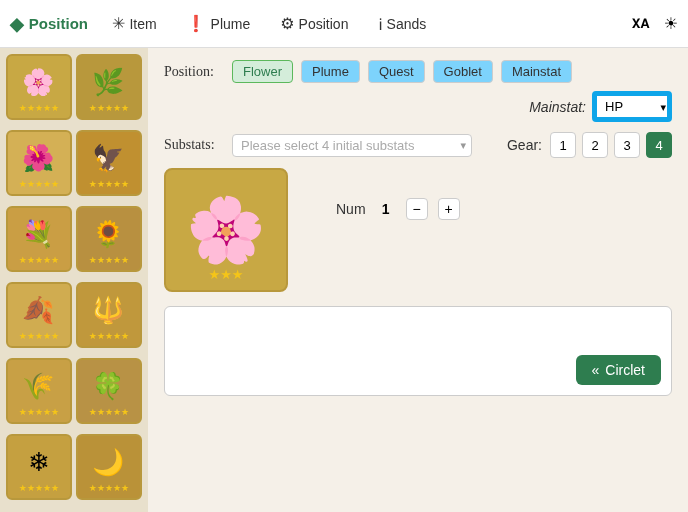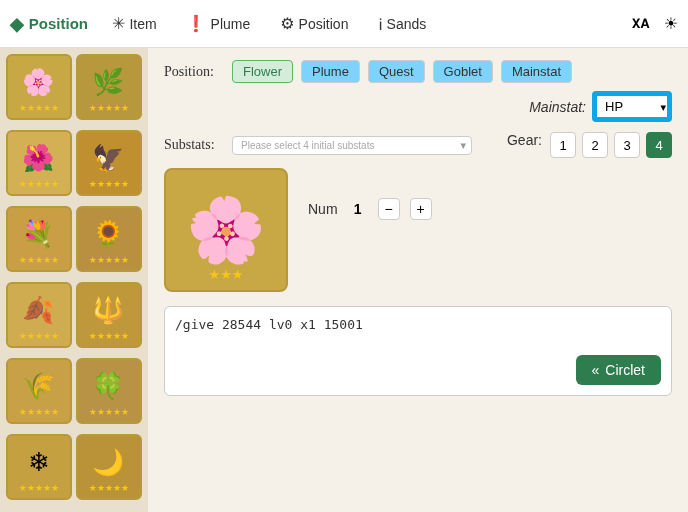--- a/index.html
+++ b/index.html
@@ -51,45 +51,45 @@
       border: 5px solid #0ea5e9; border-radius: 4px; padding: 3px 24px 3px 8px;
       background: #fff; font-size: 13px; appearance: none; cursor: pointer;
       min-width: 80px;
     }
     .select-wrapper { position: relative; display: inline-block; }
     .select-wrapper::after { content: '▾'; position: absolute; right: 6px; top: 50%; transform: translateY(-50%); pointer-events: none; font-size: 11px; }
 
     
     .substats-select {
       border: 1px solid #ccc; border-radius: 4px; padding: 3px 8px;
-      background: #fff; font-size: 10px; color: #aaa; min-width: 240px; cursor: pointer;
+      background: #fff; font-size: 13px; color: #aaa; min-width: 240px; cursor: pointer;
       appearance: none;
     }
     .substats-wrapper { position: relative; display: inline-block; }
     .substats-wrapper::after { content: '▾'; position: absolute; right: 6px; top: 50%; transform: translateY(-50%); pointer-events: none; font-size: 11px; color: #999; }
-    .gear-group { display: flex; gap: 6px; margin-left: auto; }
+    .gear-group { display: flex; align-items: center; gap: 6px; margin-left: auto; }
     .gear-btn {
       width: 26px; height: 26px; border-radius: 4px; border: 1px solid #ccc;
       background: #fff; cursor: pointer; font-size: 13px; display: flex; align-items: center; justify-content: center;
     }
     .gear-btn.active { background: #2e7d4f; color: #fff; border-color: #2e7d4f; }
 
     
     .preview-area { display: flex; gap: 20px; align-items: flex-start; margin-bottom: 14px; }
     .artifact-preview {
       width: 124px; height: 124px; border-radius: 8px; background: #c8a844;
       display: flex; flex-direction: column; align-items: center; justify-content: center;
       border: 2px solid #b8983c; position: relative;
     }
     .artifact-preview .big-img { font-size: 64px; }
     .artifact-preview .preview-stars { font-size: 13px; color: #f5c518; position: absolute; bottom: 8px; }
 
     
     .num-control { display: flex; align-items: center; gap: 10px; margin-top: 30px; }
-    .num-label { font-size: 14px; color: #333; }
+    .num-label { font-size: 14px; color: #333; margin-left: 28px; }
     .num-value { font-size: 14px; font-weight: bold; min-width: 20px; text-align: center; }
     .num-btn { width: 22px; height: 22px; border-radius: 4px; border: 1px solid #ccc; background: #fff; cursor: pointer; font-size: 14px; display: flex; align-items: center; justify-content: center; }
 
     
     .command-box {
       background: #fff; border: 1px solid #ccc; border-radius: 6px;
       padding: 10px; min-height: 80px; font-family: monospace; font-size: 13px; color: #333;
       position: relative; margin-bottom: 10px;
     }
     .execute-btn {
@@ -226,21 +226,20 @@
       </div>
       <div class="num-control">
         <span class="num-label">Num</span>
         <span class="num-value">1</span>
         <button class="num-btn">−</button>
         <button class="num-btn">+</button>
       </div>
     </div>
 
     <div class="command-box" style="position:relative; min-height:90px;">
-      <span>/give 28544 lv0 x1 15001</span>
       <button class="execute-btn">
         <span>«</span>
         <span>Circlet</span>
       </button>
     </div>
 
   </div>
 </div>
 
 </body></html>

